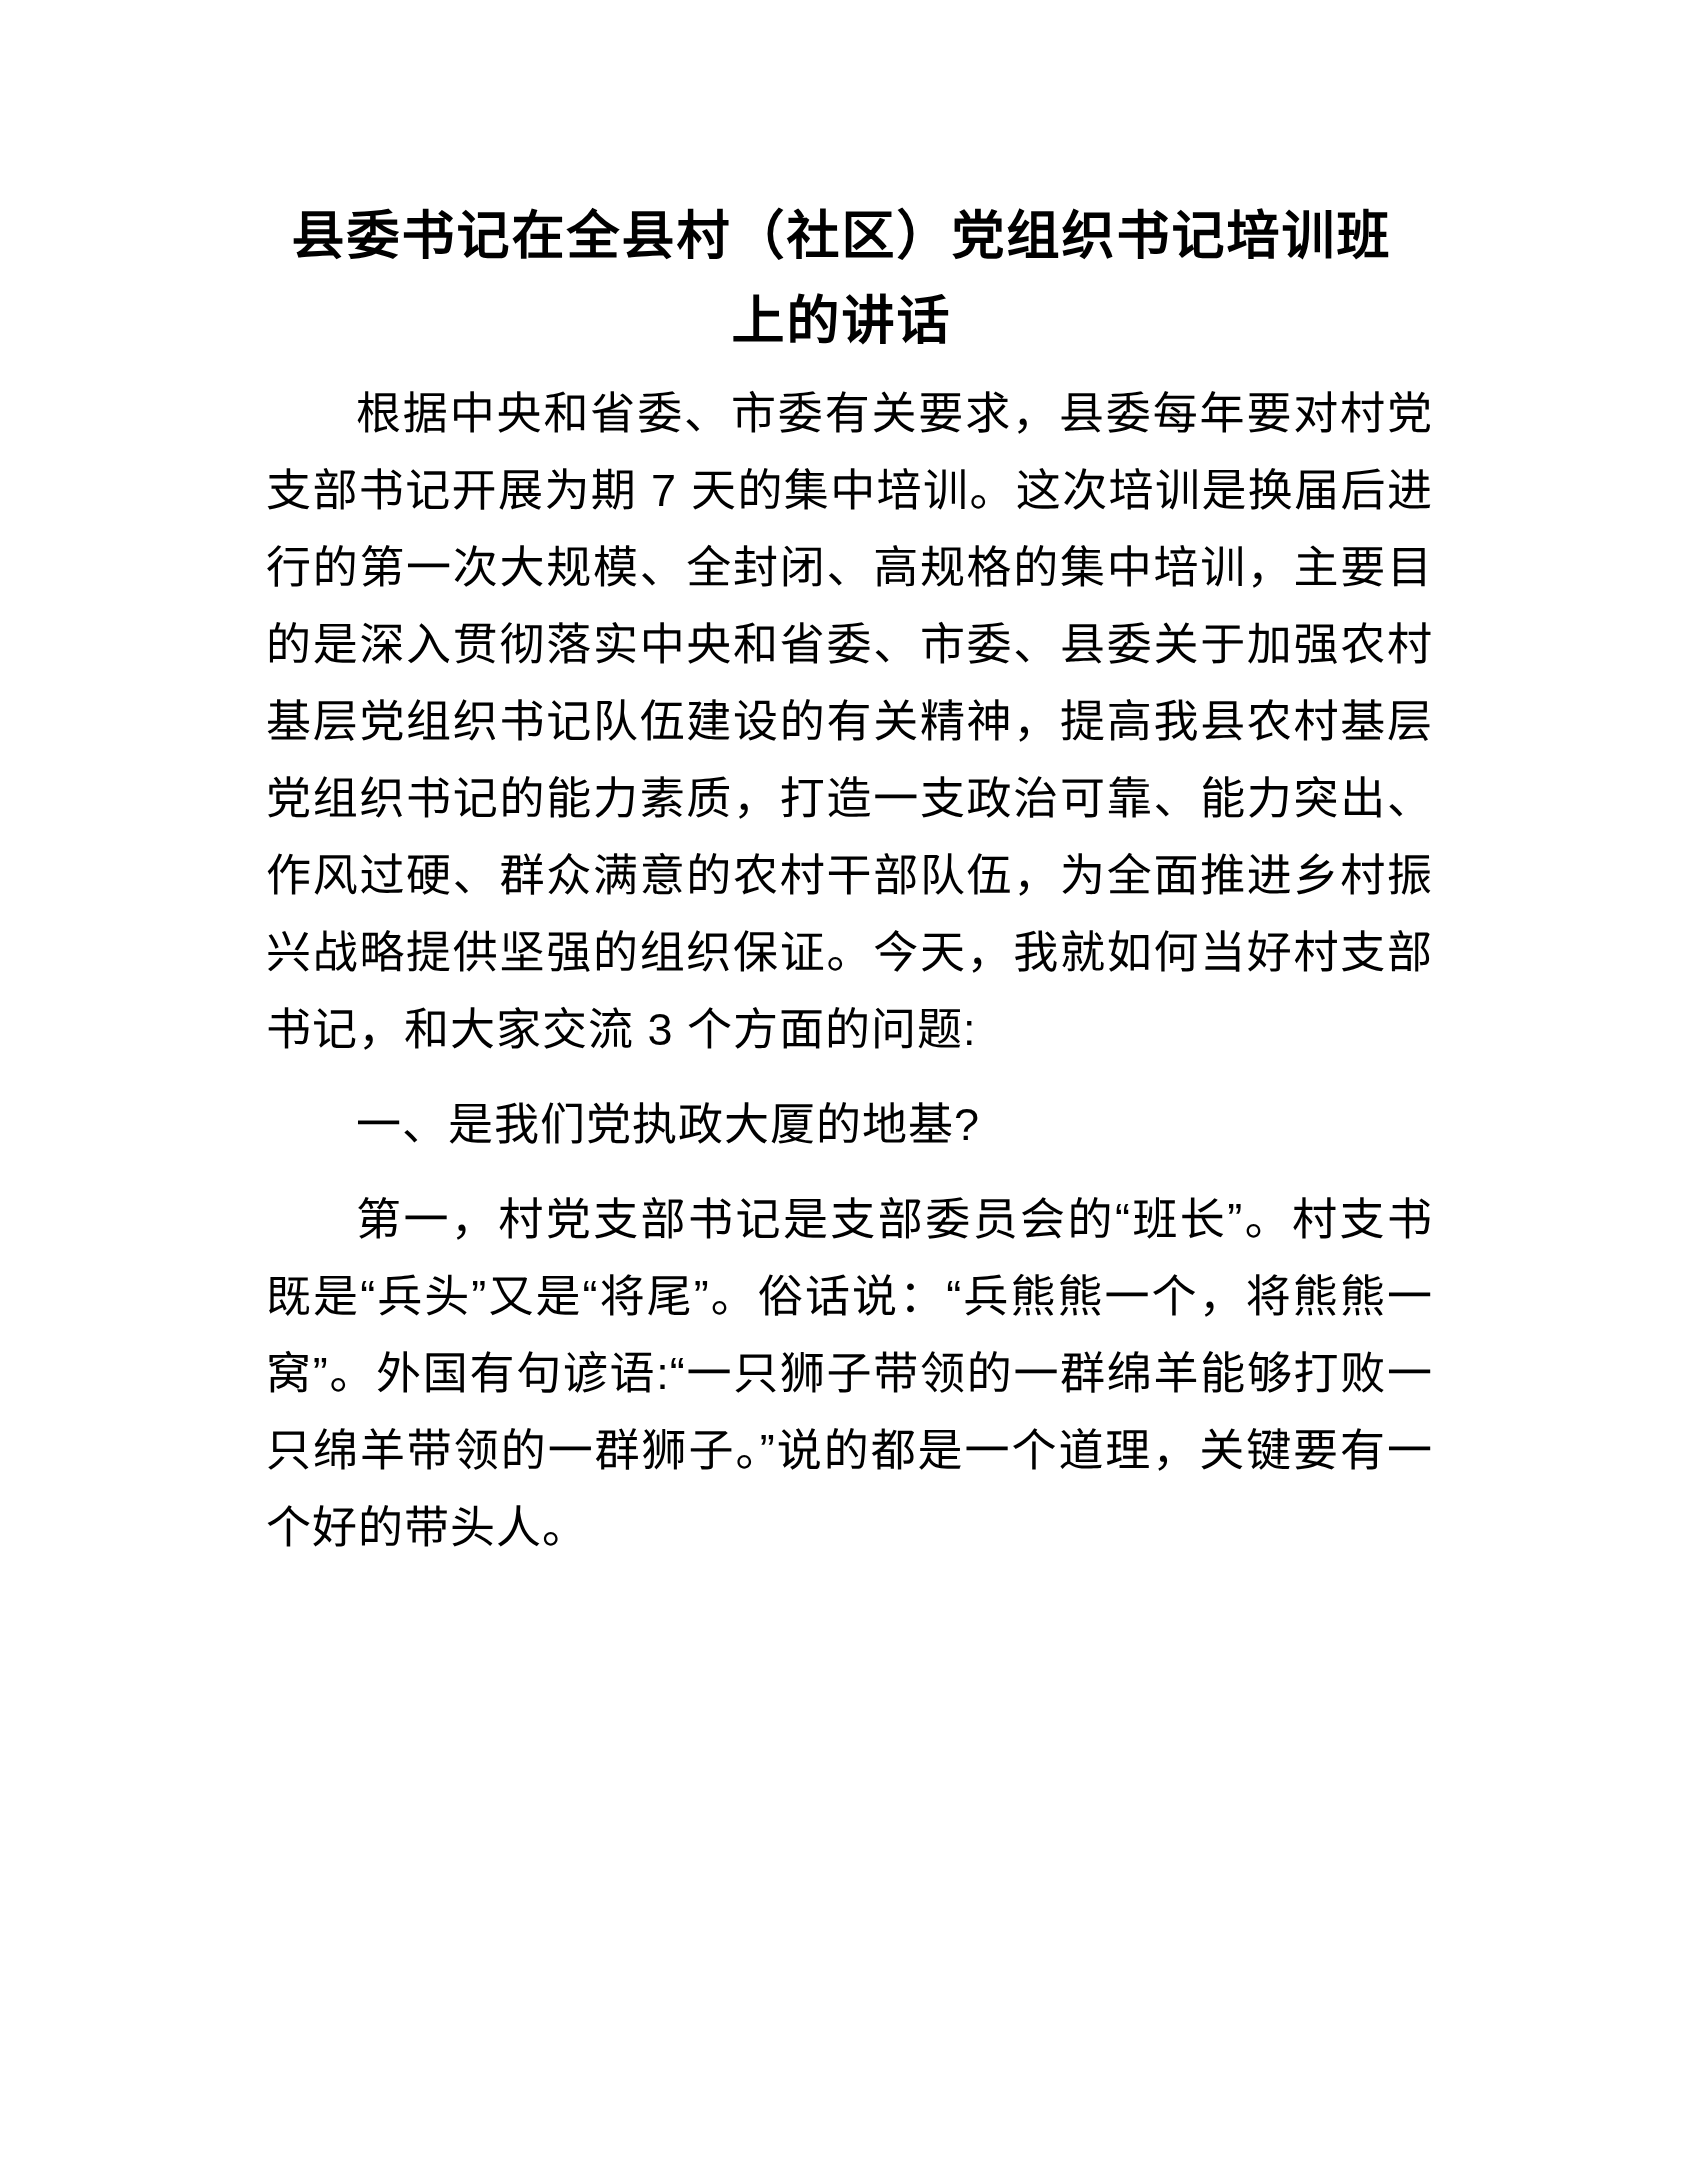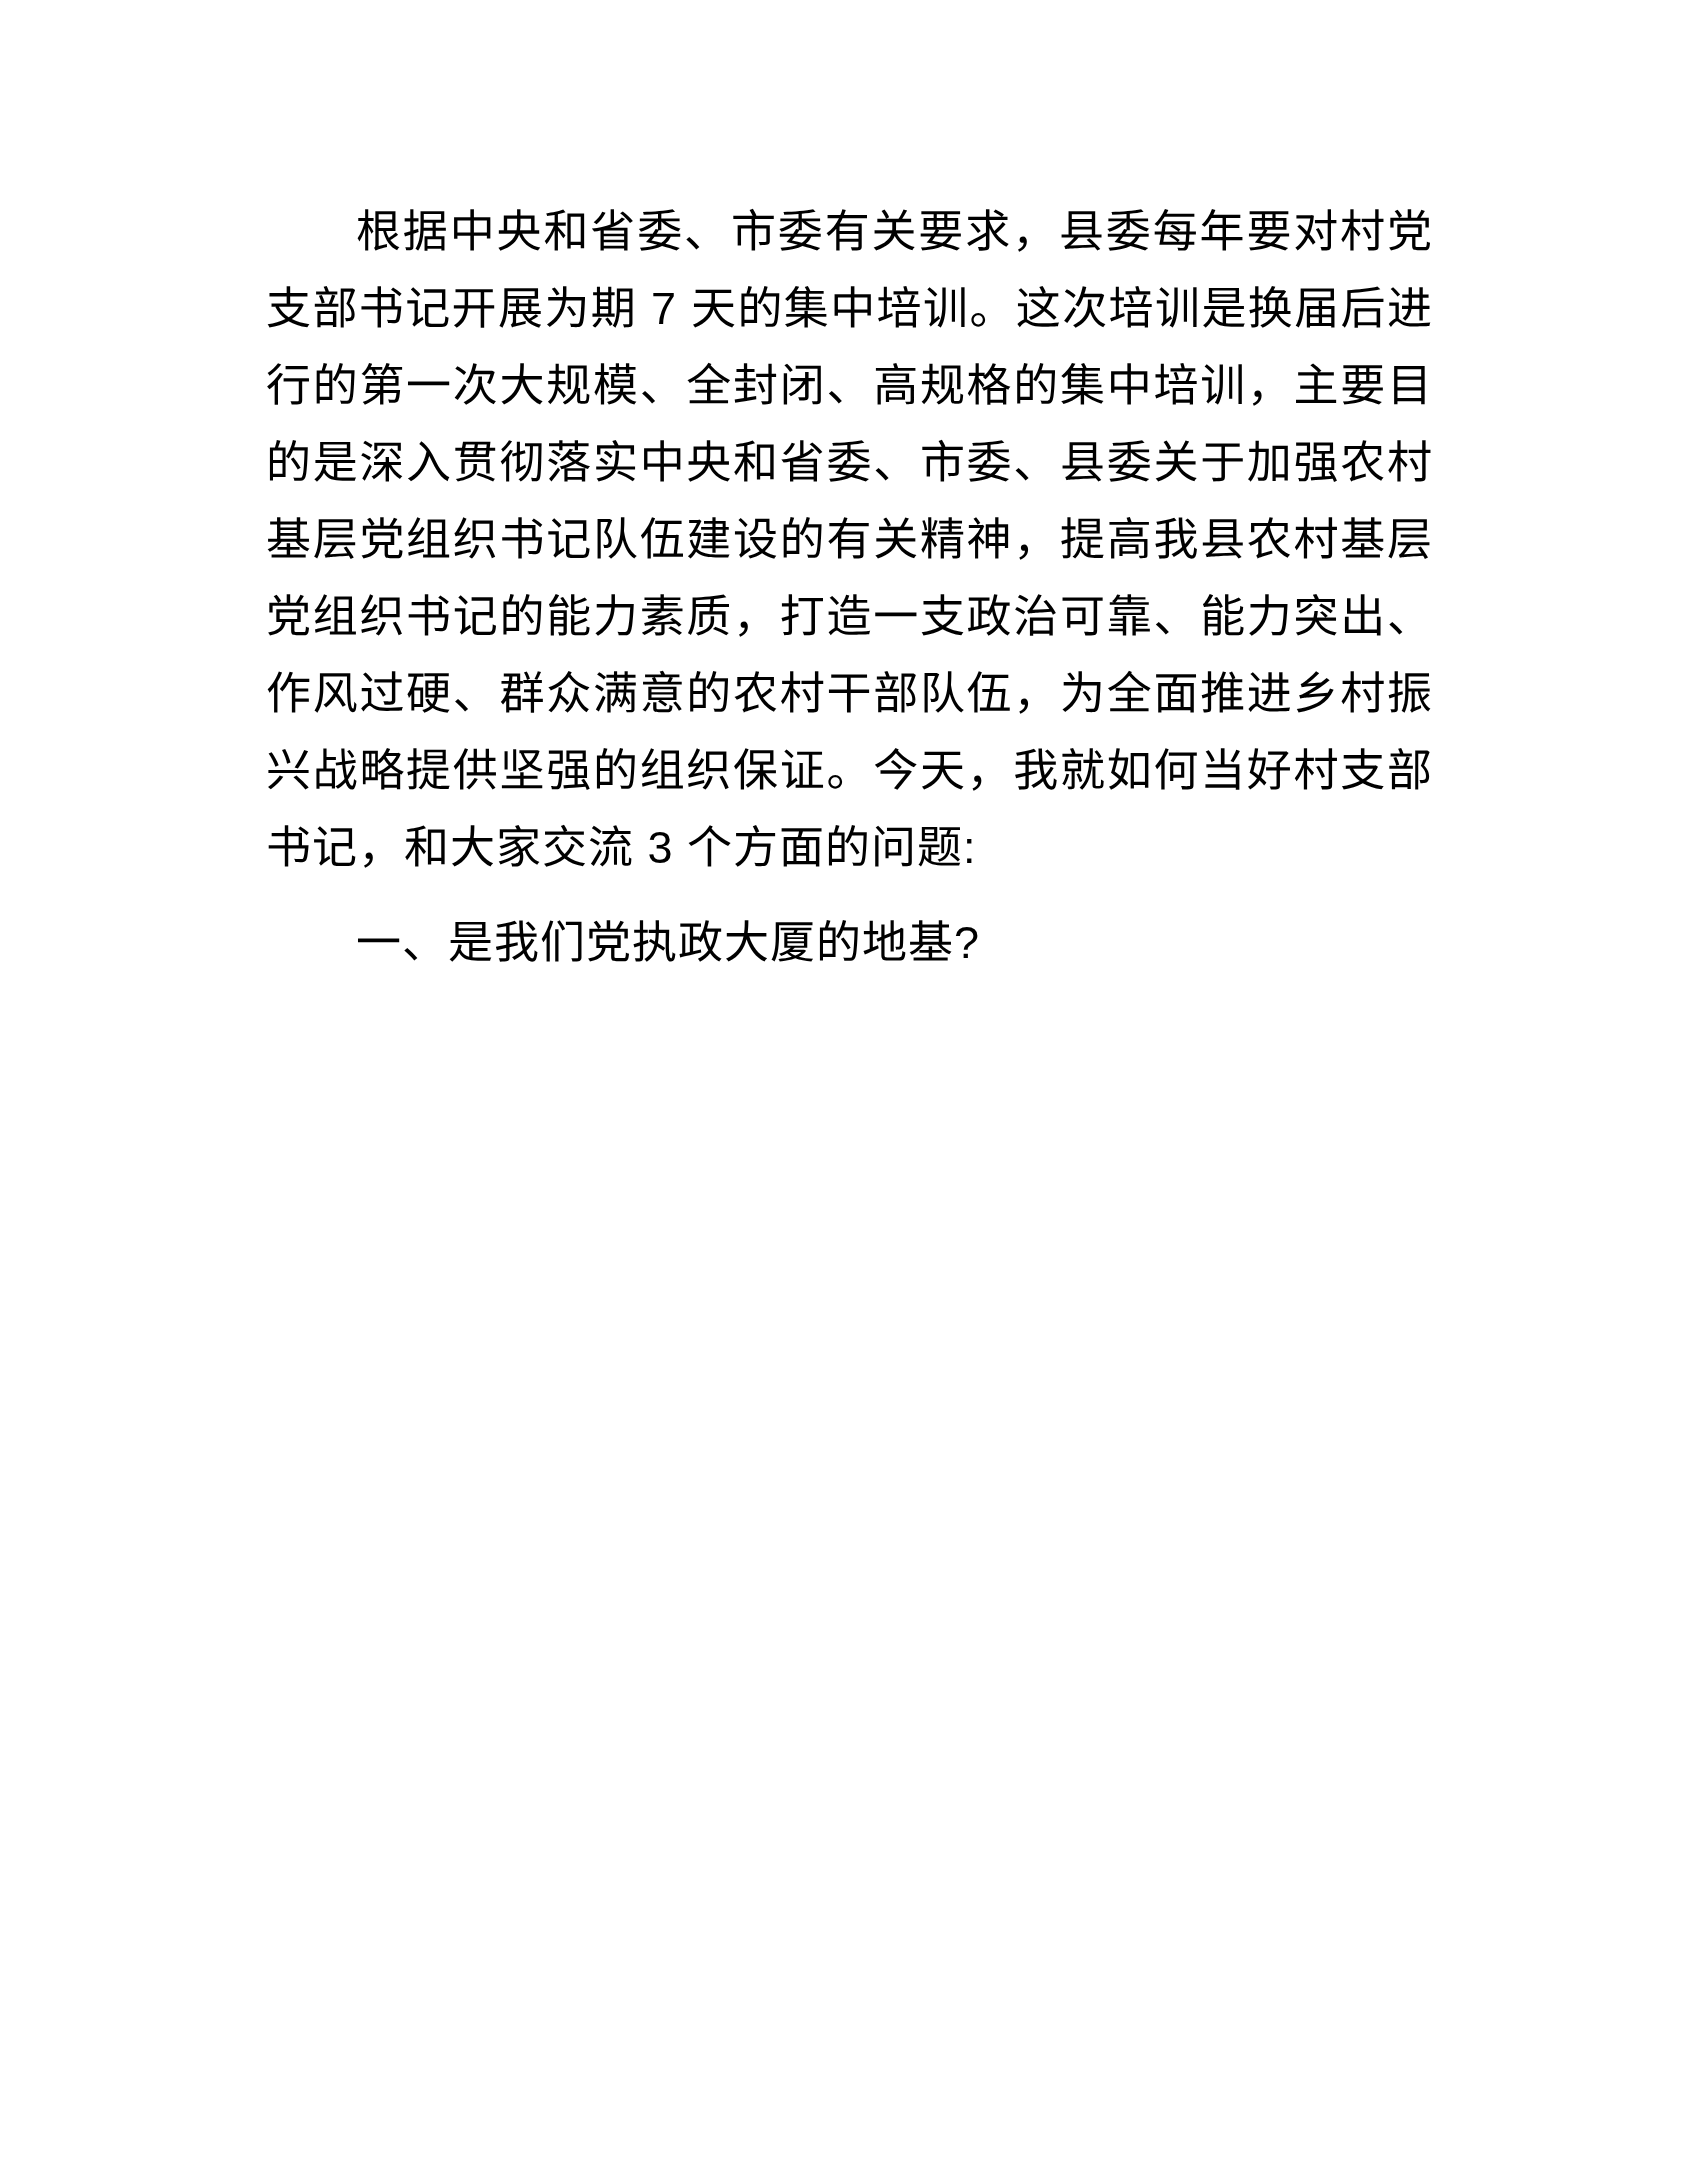--- a/index.html
+++ b/index.html
@@ -38,23 +38,28 @@
     text-indent: 2em;
     word-break: break-all;
     letter-spacing: 1px;
   }
 </style>
 </head>
 <body>
 
 <div class="page">
 
+  <h1 class="doc-title">
+    <span class="title-line">县委书记在全县村（社区）党组织书记培训班</span>
+    <span class="title-line">上的讲话</span>
+  </h1>
 
   <div class="doc-body">
     <p>根据中央和省委、市委有关要求，县委每年要对村党支部书记开展为期 7 天的集中培训。这次培训是换届后进行的第一次大规模、全封闭、高规格的集中培训，主要目的是深入贯彻落实中央和省委、市委、县委关于加强农村基层党组织书记队伍建设的有关精神，提高我县农村基层党组织书记的能力素质，打造一支政治可靠、能力突出、作风过硬、群众满意的农村干部队伍，为全面推进乡村振兴战略提供坚强的组织保证。今天，我就如何当好村支部书记，和大家交流 3 个方面的问题:</p>
 
     <p>一、是我们党执政大厦的地基?</p>
 
 
+    <p>第一，村党支部书记是支部委员会的“班长”。村支书既是“兵头”又是“将尾”。俗话说：“兵熊熊一个，将熊熊一窝”。外国有句谚语:“一只狮子带领的一群绵羊能够打败一只绵羊带领的一群狮子。”说的都是一个道理，关键要有一个好的带头人。</p>
   </div>
 
 </div>
 
 
 </body></html>

